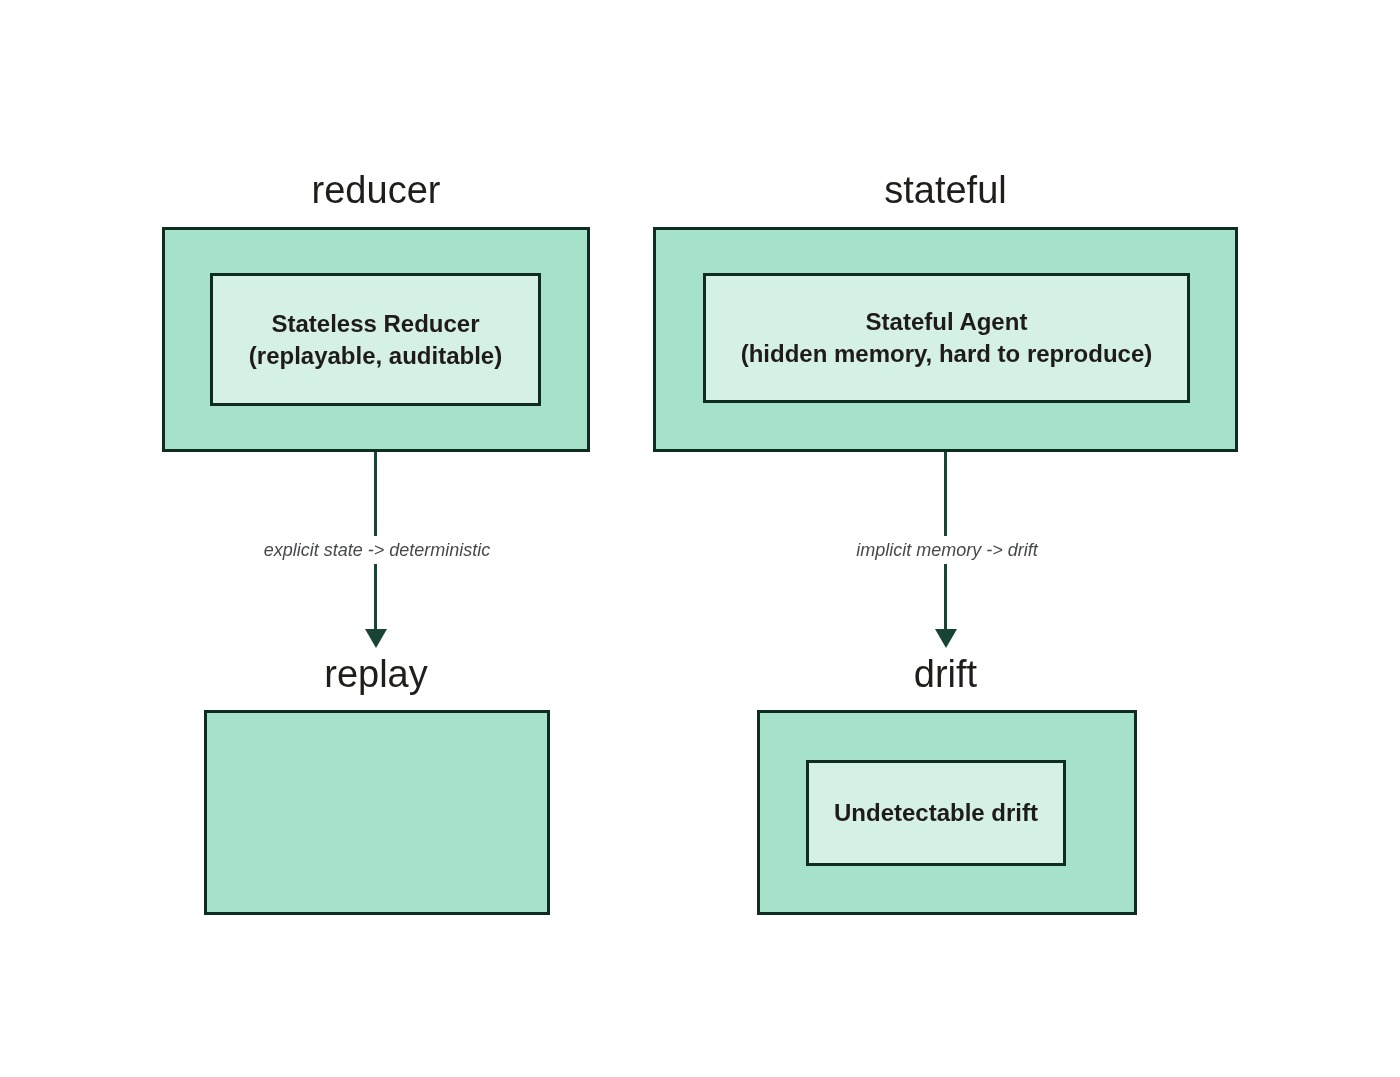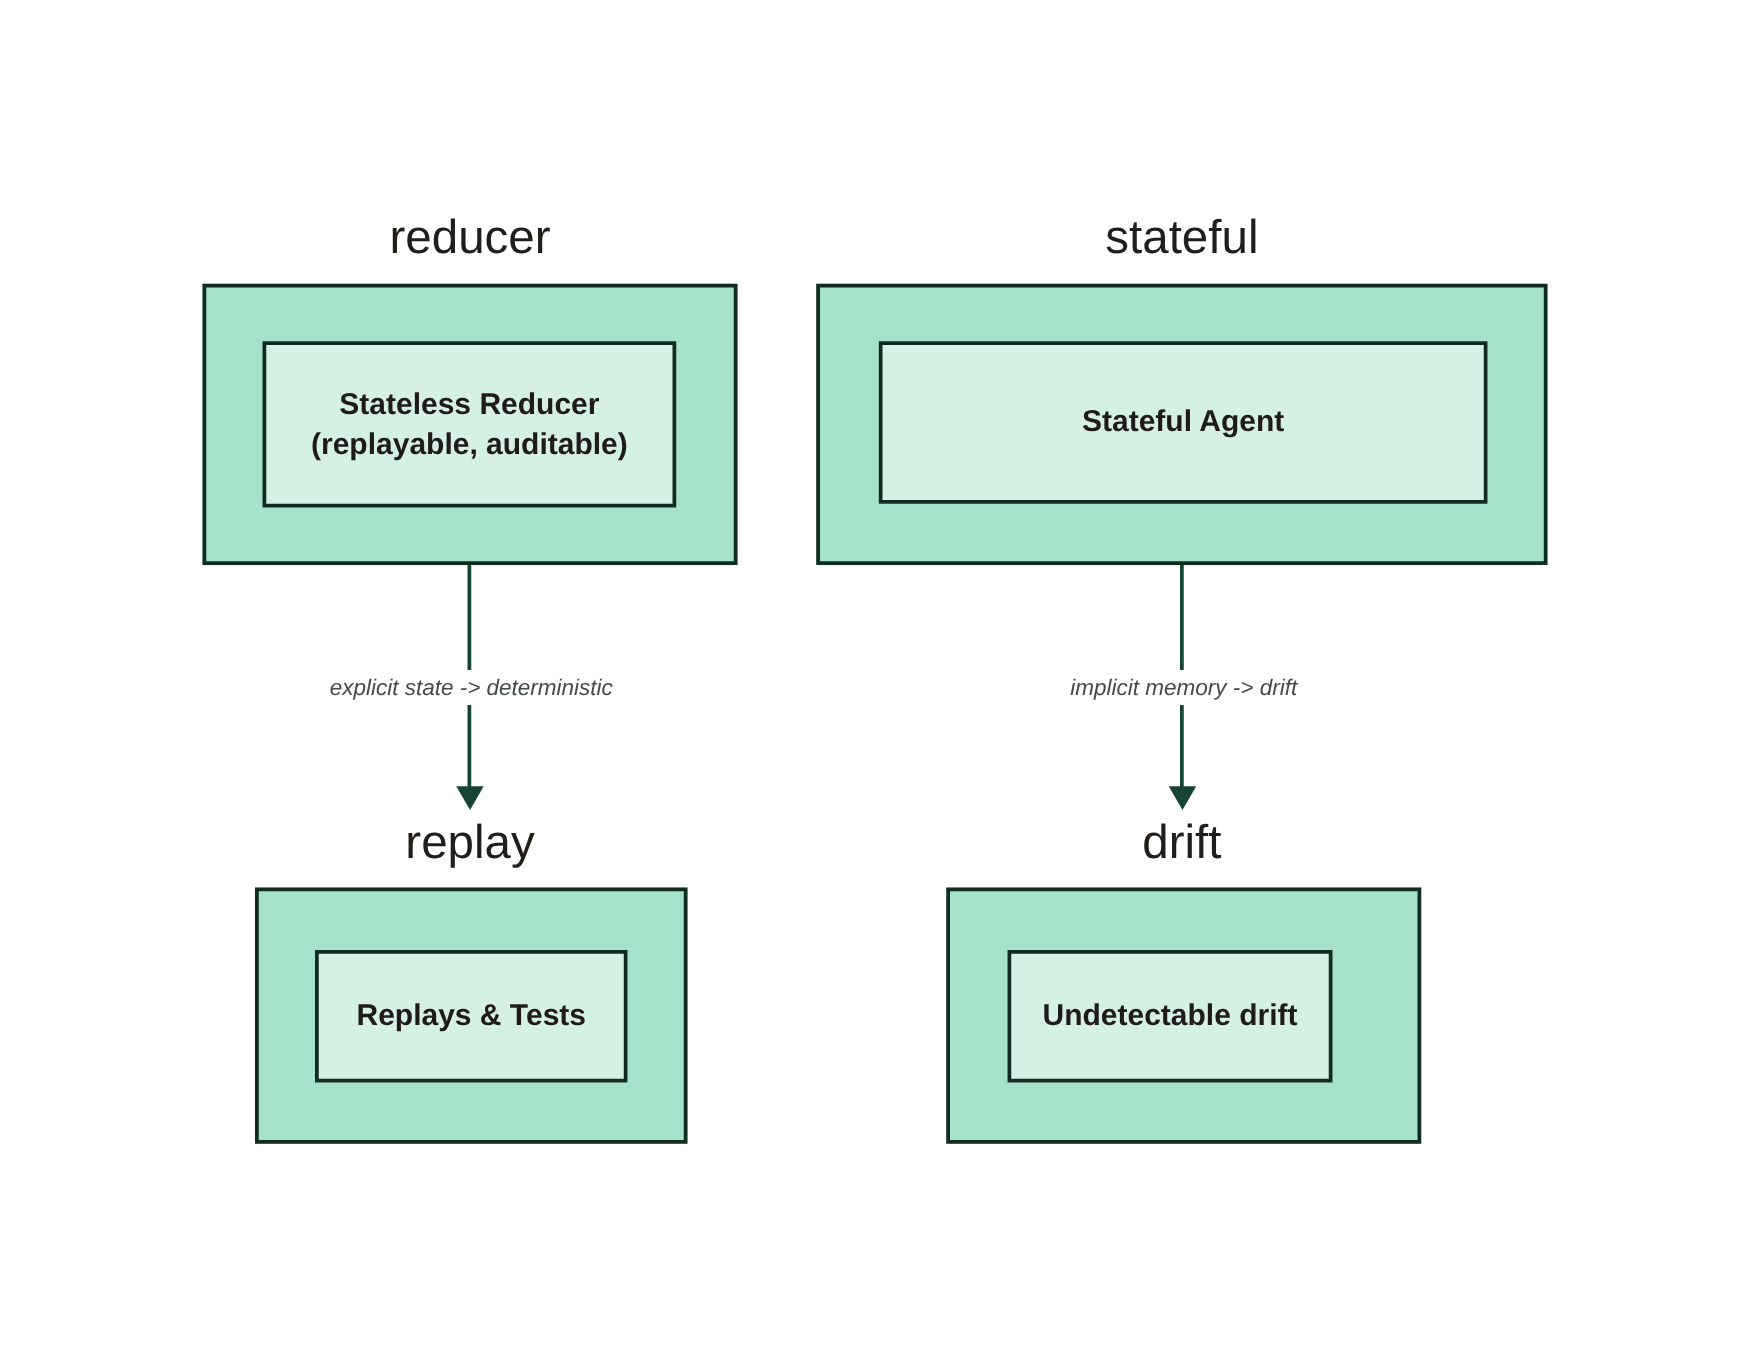--- a/index.html
+++ b/index.html
@@ -89,33 +89,29 @@
   </div>
 
   <div class="arrow-line" style="left:374px; top:452px; height:178px;"></div>
   <div class="arrow-head" style="left:365px; top:629px;"></div>
   <div class="arrow-label" style="left:377px; top:536px;">explicit state -&gt; deterministic</div>
 
   <div class="heading" style="left:162px; top:655px; width:428px;">replay</div>
 
   <div class="outer-box" style="left:204px; top:710px; width:346px; height:205px;"></div>
 
-  <div class="inner-box" style="left:252px; top:760px; width:250px; height:106px;">
-    <div class="inner-text">
-      <div>Replays &amp; Tests</div>
-    </div>
-  </div>
 
   <div class="heading" style="left:653px; top:171px; width:585px;">stateful</div>
 
   <div class="outer-box" style="left:653px; top:227px; width:585px; height:225px;"></div>
 
   <div class="inner-box" style="left:703px; top:273px; width:487px; height:130px;">
     <div class="inner-text">
       <div>Stateful Agent</div>
+      <div>(hidden memory, hard to reproduce)</div>
     </div>
   </div>
 
   <div class="arrow-line" style="left:944px; top:452px; height:178px;"></div>
   <div class="arrow-head" style="left:935px; top:629px;"></div>
   <div class="arrow-label" style="left:947px; top:536px;">implicit memory -&gt; drift</div>
 
   <div class="heading" style="left:653px; top:655px; width:585px;">drift</div>
 
   <div class="outer-box" style="left:757px; top:710px; width:380px; height:205px;"></div>

